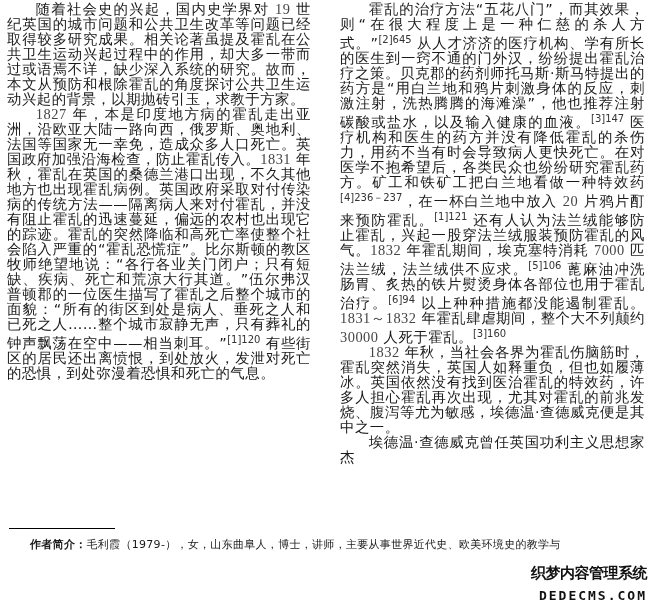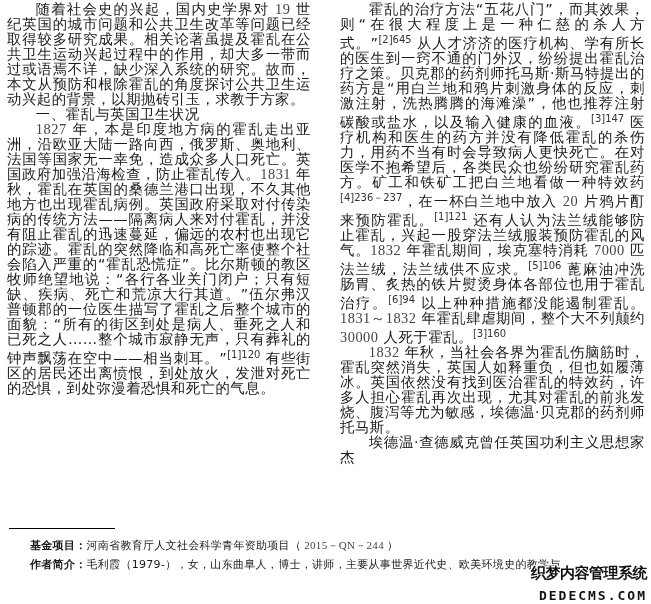--- a/index.html
+++ b/index.html
@@ -44,33 +44,31 @@
   .wm-en {
     font-family: "DejaVu Sans Mono", monospace; font-size: 13px; font-weight: bold;
     color: #111; letter-spacing: 2px; margin-top: 8px;
   }
 </style>
 </head>
 <body>
 
 <div class="col col-left">
   <p><span>随着社会史的兴起，国内史学界对 </span><span class="num">19</span><span> 世纪英国的城市问题和公共卫生改革等问题已经取得较多研究成果。相关论著虽提及霍乱在公共卫生运动兴起过程中的作用，却大多一带而过或语焉不详，缺少深入系统的研究。故而，本文从预防和根除霍乱的角度探讨公共卫生运动兴起的背景，以期抛砖引玉，求教于方家。</span></p>
-  <h3>一、霍乱与英国卫生状况</h3>
   <p><span class="num">1827</span><span> 年，本是印度地方病的霍乱走出亚洲，沿欧亚大陆一路向西，俄罗斯、奥地利、法国等国家无一幸免，造成众多人口死亡。英国政府加强沿海检查，防止霍乱传入。</span><span class="num">1831</span><span> 年秋，霍乱在英国的桑德兰港口出现，不久其他地方也出现霍乱病例。英国政府采取对付传染病的传统方法——隔离病人来对付霍乱，并没有阻止霍乱的迅速蔓延，偏远的农村也出现它的踪迹。霍乱的突然降临和高死亡率使整个社会陷入严重的“霍乱恐慌症”。比尔斯顿的教区牧师绝望地说：“各行各业关门闭户；只有短缺、疾病、死亡和荒凉大行其道。”伍尔弗汉普顿郡的一位医生描写了霍乱之后整个城市的面貌：“所有的街区到处是病人、垂死之人和已死之人……整个城市寂静无声，只有葬礼的钟声飘荡在空中——相当刺耳。”</span><sup class="cite">[1]120</sup><span> 有些街区的居民还出离愤恨，到处放火，发泄对死亡的恐惧，到处弥漫着恐惧和死亡的气息。</span></p>
 </div>
 
 <div class="col col-right">
   <p><span>霍乱的治疗方法“五花八门”，而其效果，则“在很大程度上是一种仁慈的杀人方式。”</span><sup class="cite">[2]645</sup><span> 从人才济济的医疗机构、学有所长的医生到一窍不通的门外汉，纷纷提出霍乱治疗之策。贝克郡的药剂师托马斯·斯马特提出的药方是“用白兰地和鸦片刺激身体的反应，刺激注射，洗热腾腾的海滩澡”，他也推荐注射碳酸或盐水，以及输入健康的血液。</span><sup class="cite">[3]147</sup><span> 医疗机构和医生的药方并没有降低霍乱的杀伤力，用药不当有时会导致病人更快死亡。在对医学不抱希望后，各类民众也纷纷研究霍乱药方。矿工和铁矿工把白兰地看做一种特效药</span><sup class="cite">[4]236－237</sup><span>，在一杯白兰地中放入 </span><span class="num">20</span><span> 片鸦片酊来预防霍乱。</span><sup class="cite">[1]121</sup><span> 还有人认为法兰绒能够防止霍乱，兴起一股穿法兰绒服装预防霍乱的风气。</span><span class="num">1832</span><span> 年霍乱期间，埃克塞特消耗 </span><span class="num">7000</span><span> 匹法兰绒，法兰绒供不应求。</span><sup class="cite">[5]106</sup><span> 蓖麻油冲洗肠胃、炙热的铁片熨烫身体各部位也用于霍乱治疗。</span><sup class="cite">[6]94</sup><span> 以上种种措施都没能遏制霍乱。</span><span class="num">1831～1832</span><span> 年霍乱肆虐期间，整个大不列颠约 </span><span class="num">30000</span><span> 人死于霍乱。</span><sup class="cite">[3]160</sup></p>
-  <p><span class="num">1832</span><span> 年秋，当社会各界为霍乱伤脑筋时，霍乱突然消失，英国人如释重负，但也如履薄冰。英国依然没有找到医治霍乱的特效药，许多人担心霍乱再次出现，尤其对霍乱的前兆发烧、腹泻等尤为敏感，埃德温·贝克郡的药剂师托马斯。</span></p>
+  <p><span class="num">1832</span><span> 年秋，当社会各界为霍乱伤脑筋时，霍乱突然消失，英国人如释重负，但也如履薄冰。英国依然没有找到医治霍乱的特效药，许多人担心霍乱再次出现，尤其对霍乱的前兆发烧、腹泻等尤为敏感，埃德温·查德威克便是其中之一。</span></p>
   <p><span>埃德温·查德威克曾任英国功利主义思想家杰</span></p>
 </div>
 
 <div class="footnote-rule"></div>
 
 <div class="footnotes">
-  <div class="fn-row"><span class="fn-label">基金项目：</span><span>河南省教育厅人文社会科学青年资助项目（</span><span class="fn-num"> 2015－QN－244 </span><span>）</span></div>
   <div class="fn-row"><span class="fn-label">作者简介：</span><span>毛利霞（1979-），女，山东曲阜人，博士，讲师，主要从事世界近代史、欧美环境史的教学与</span></div>
 </div>
 
 <div class="watermark">
   <div class="wm-cn">织梦内容管理系统</div>
   <div class="wm-en">DEDECMS.COM</div>
 </div>
 
 </body></html>

